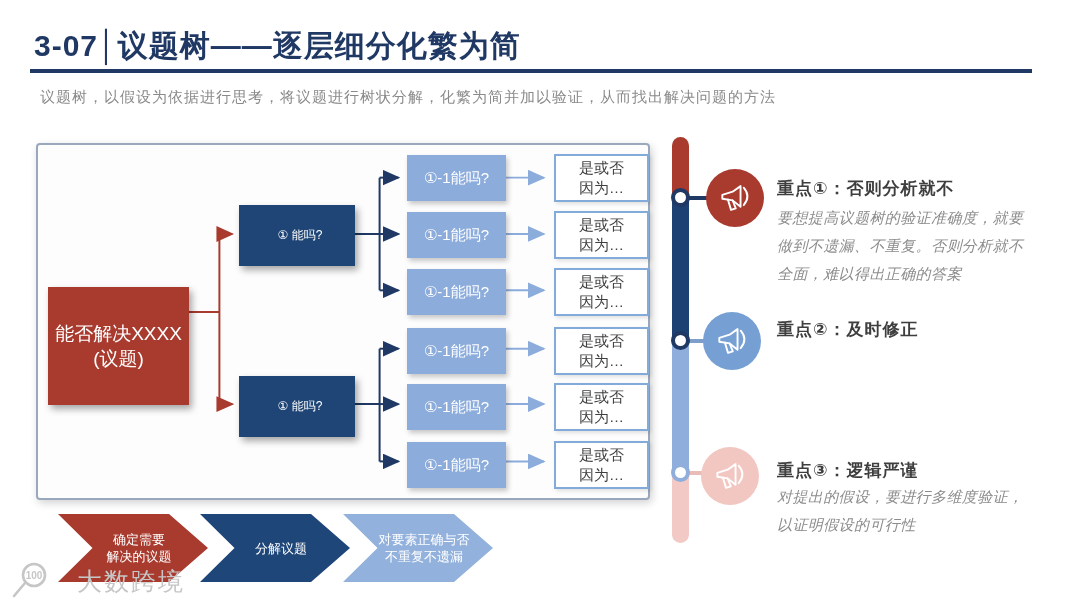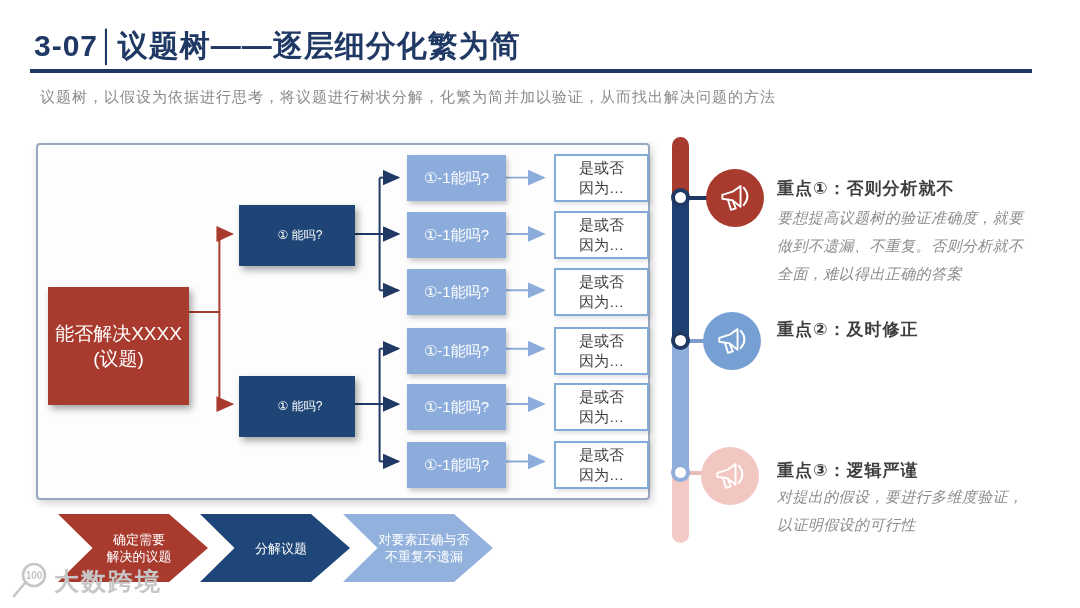--- a/index.html
+++ b/index.html
@@ -55,21 +55,21 @@
   
   .flow-arrow { position:absolute; top:514px; width:150px; height:68px;
                 clip-path:polygon(0% 0%, 74% 0%, 100% 50%, 74% 100%, 0% 100%, 23% 50%);
                 display:flex; align-items:center; justify-content:center;
                 color:#fff; font-size:13px; line-height:17px; text-align:center;
                 white-space:pre-line; padding-left:26px; padding-right:14px; }
 
   
   .logo { position:absolute; left:6px; top:560px; display:flex; align-items:center;
           color:#C6C6C6; }
-  .logo-text { font-size:25px; font-weight:bold; letter-spacing:2px; }
+  .logo-text { font-size:25px; font-weight:normal; letter-spacing:2px;margin-left:23px; }
 </style>
 </head>
 <body>
 
 <div class="page">
 
   <div class="title">
     <span class="t-bold">3-07│议题树</span><span class="t-rest">——逐层细分化繁为简</span>
   </div>
   <div class="rule"></div>

